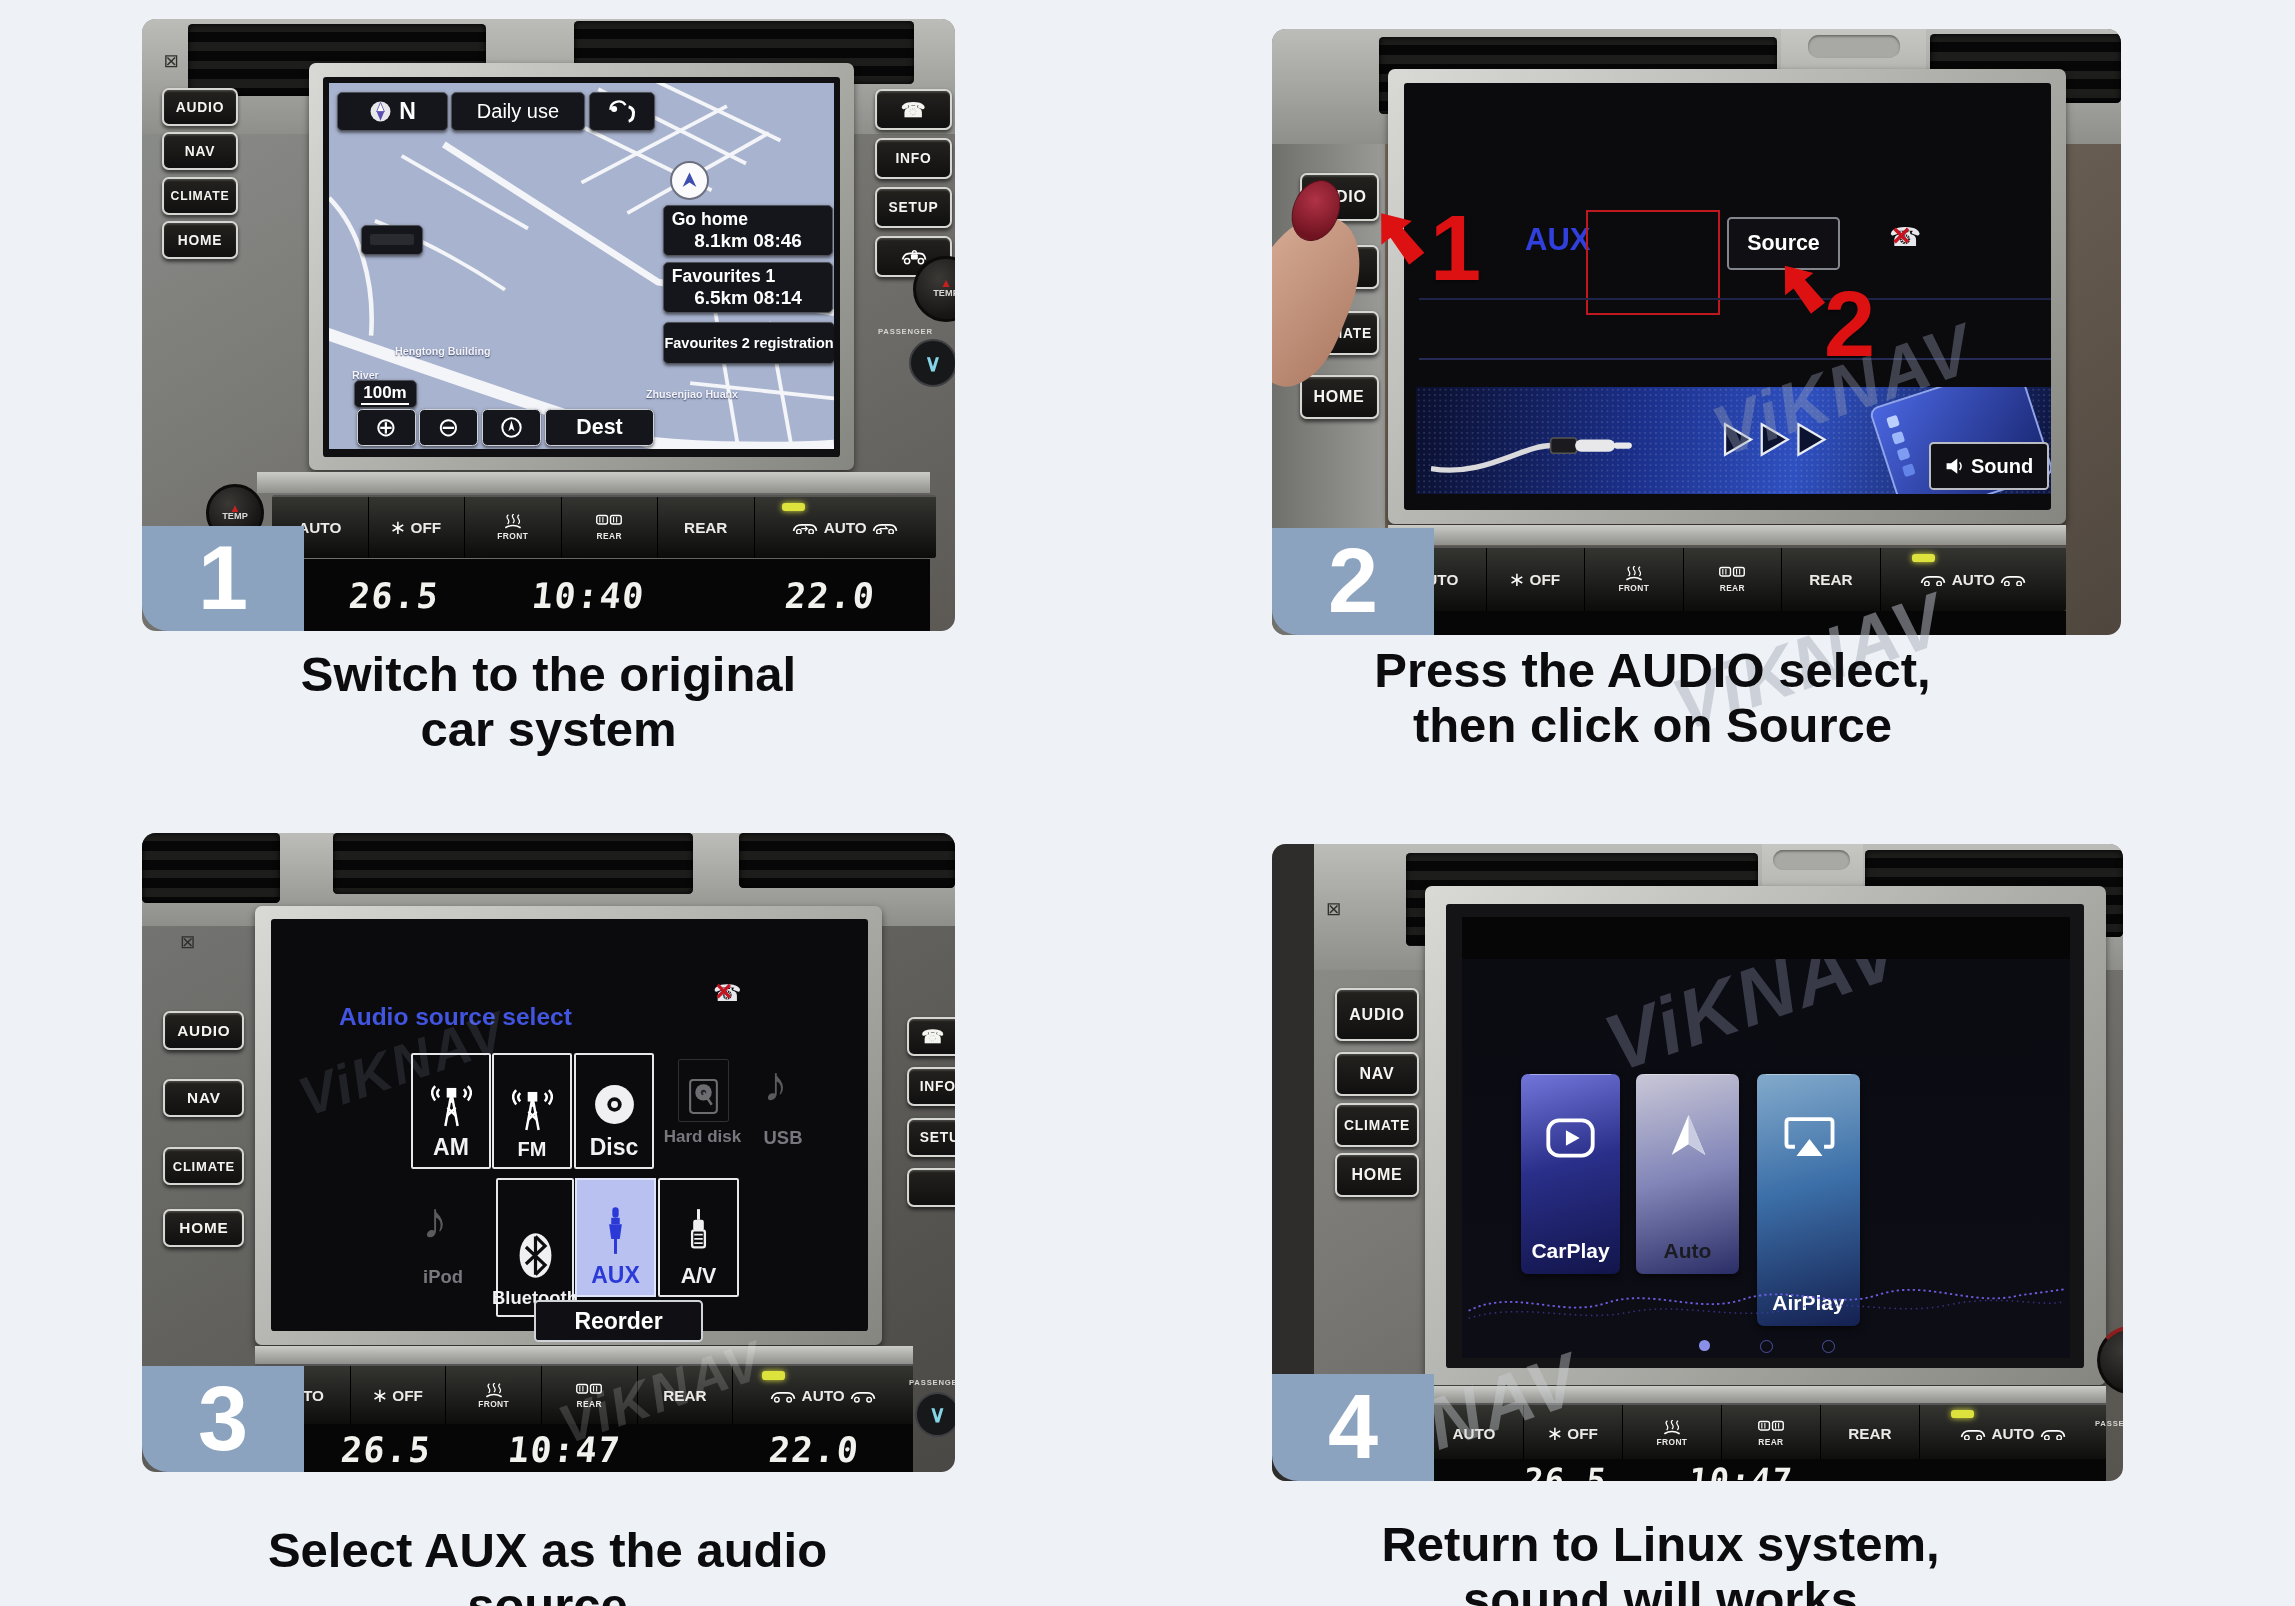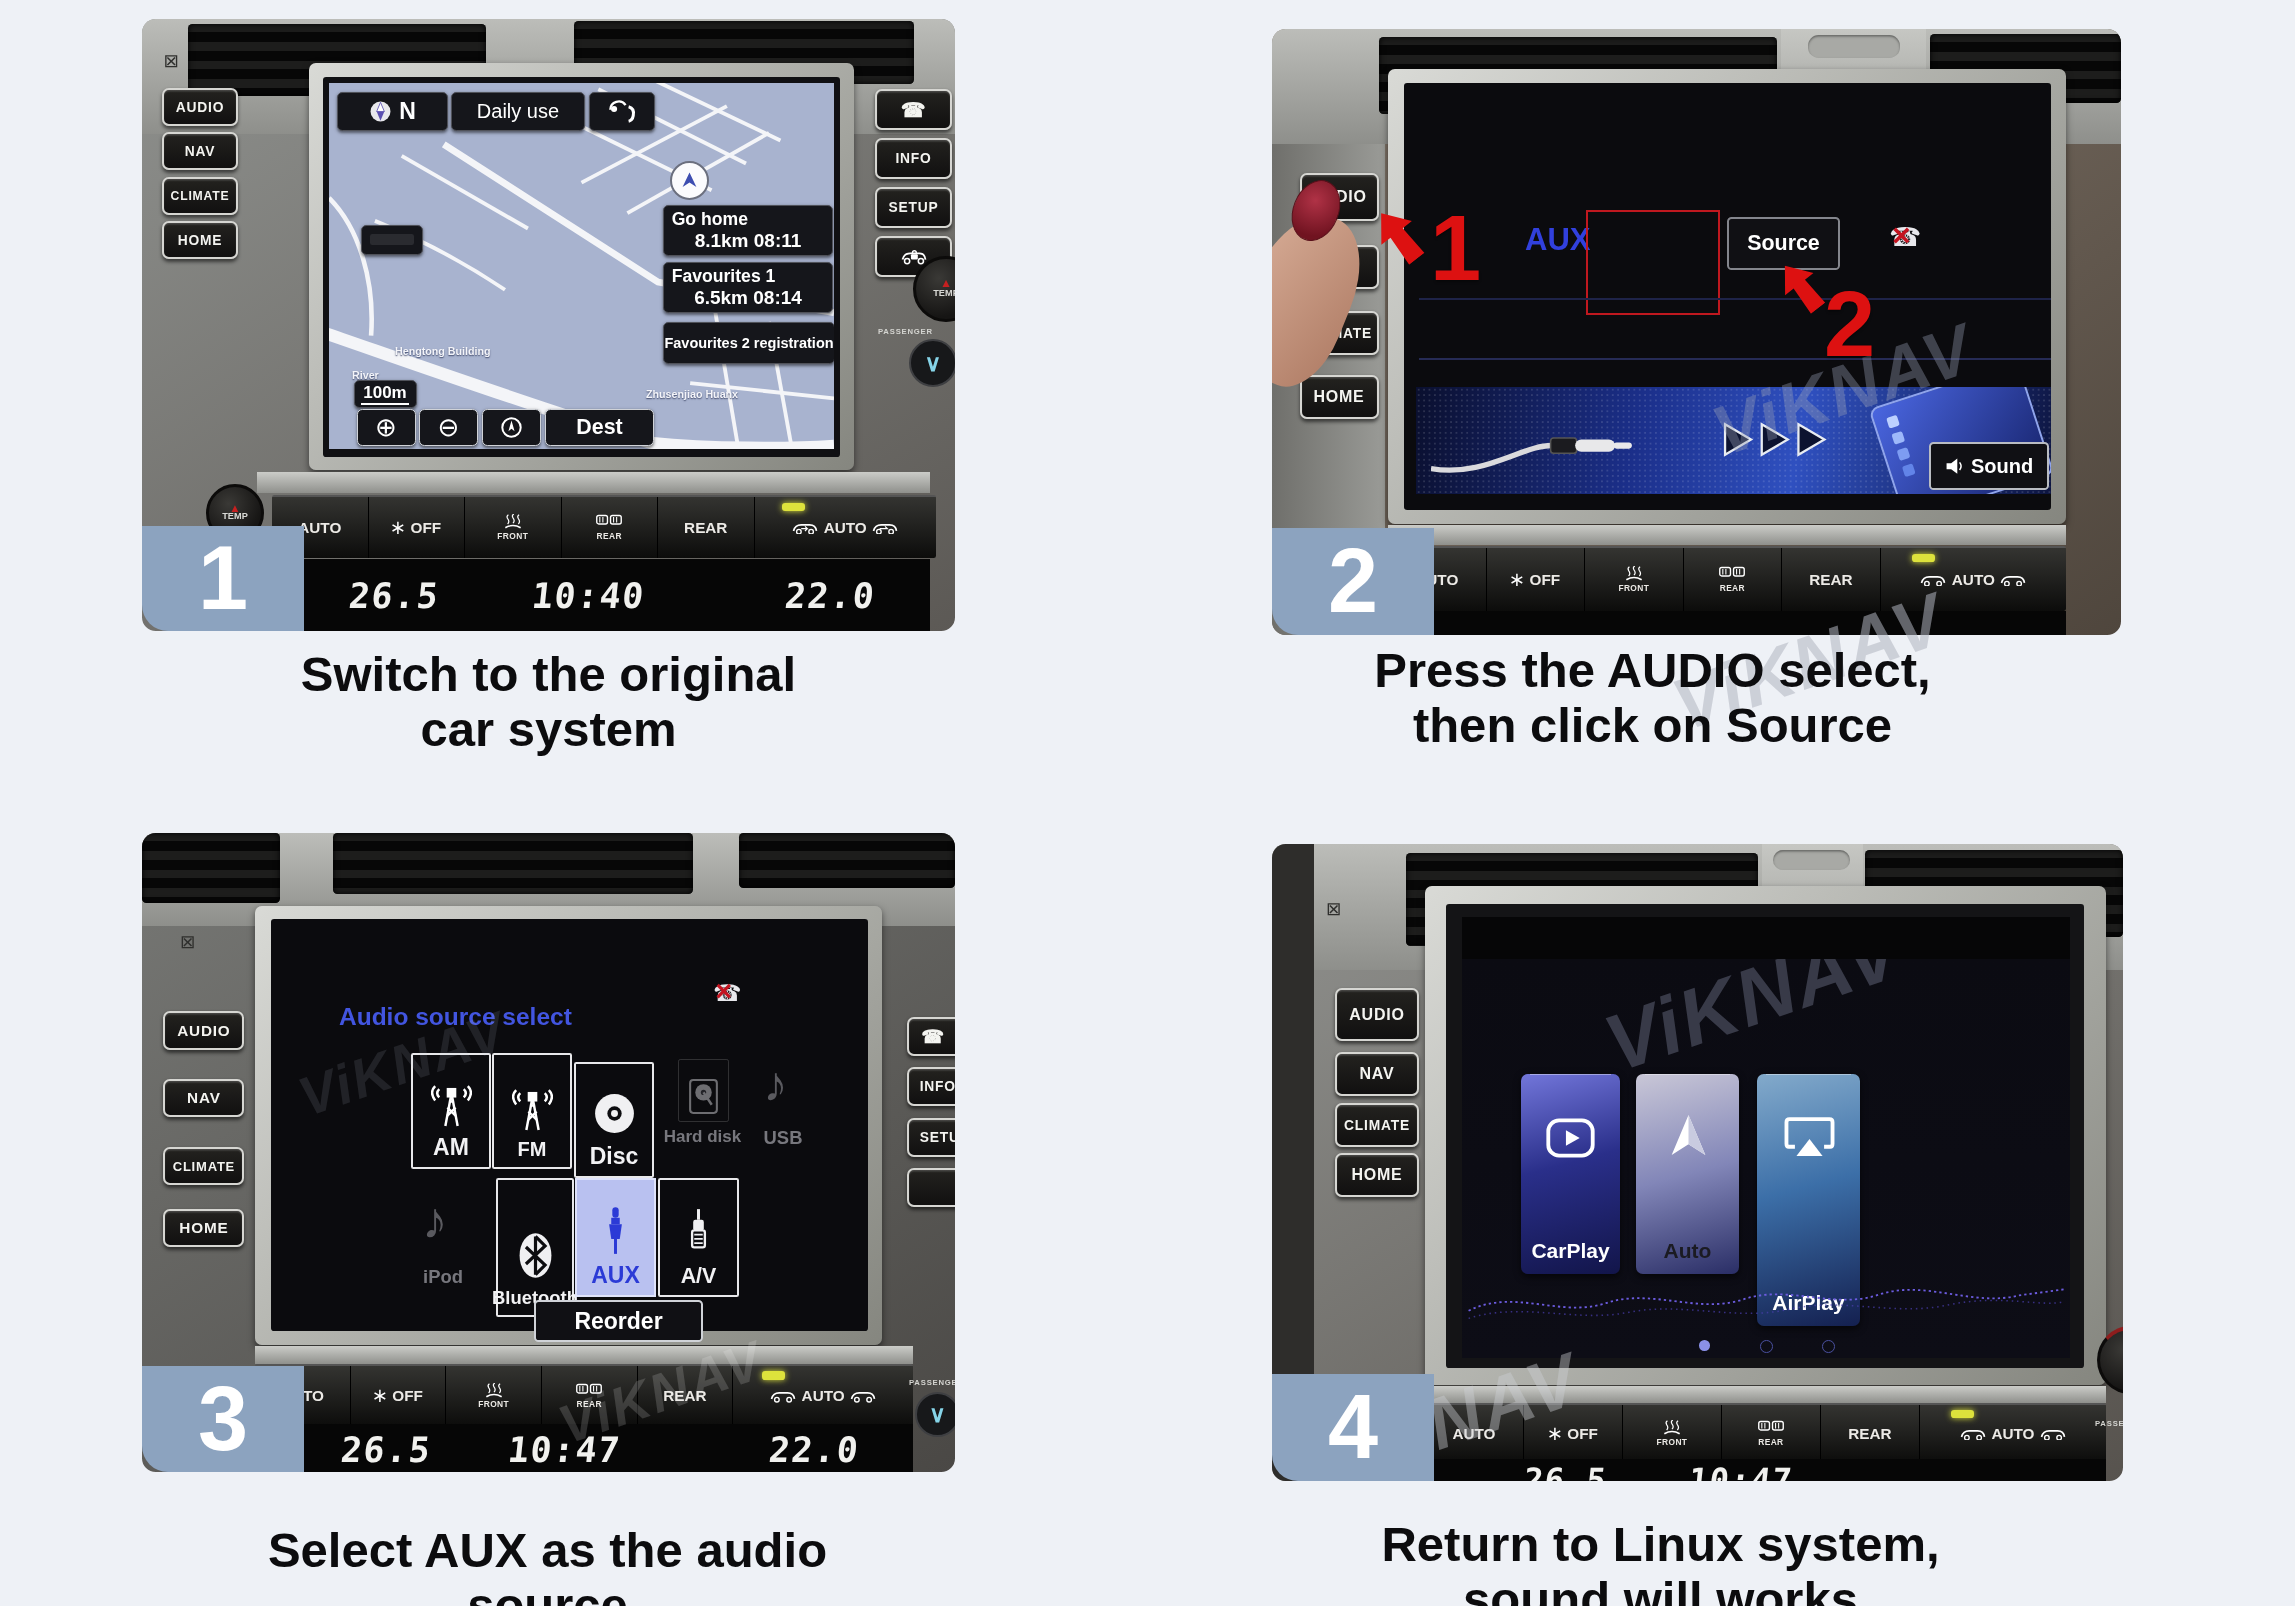--- a/index.html
+++ b/index.html
@@ -159,21 +159,21 @@
         </div>
 
     <div class="ab" style="left:341px;top:78px;width:35px;height:35px;border-radius:50%;background:#fbfbfd;border:2.3px solid #6b6f7e;display:flex;align-items:center;justify-content:center;">
       <svg width="17" height="18.4" viewBox="0 0 22 24">
             <path d="M11,2 L20,21 L11,15 L2,21 Z" fill="#3d4db0"></path>
           </svg>
         </div>
 
     <div class="mapbox" style="left:334px;top:122px;width:170px;height:51px;flex-direction:column;align-items:flex-start;padding:3.1px 7.7px;box-sizing:border-box;">
       <span style="font-size:17.6px;font-weight:bold;">Go home</span>
-      <span style="font-size:19px;font-weight:bold;align-self:center;">8.1km 08:11</span>
+      <span style="font-size:19px;font-weight:bold;align-self:center;">8.1km 08:46</span>
         </div>
     <div class="mapbox" style="left:334px;top:179px;width:170px;height:51px;flex-direction:column;align-items:flex-start;padding:3.1px 7.7px;box-sizing:border-box;">
       <span style="font-size:17.6px;font-weight:bold;">Favourites 1</span>
       <span style="font-size:19px;font-weight:bold;align-self:center;">6.5km 08:14</span>
         </div>
     <div class="mapbox" style="left:334px;top:239px;width:170px;height:40px;font-size:14.5px;font-weight:bold;">
           <span>Favourites 2 registration</span>
         </div>
 
     <div class="maplbl" style="left:66px;top:262px;">Hengtong Building</div>
@@ -480,21 +480,21 @@
           <g stroke="#fff" stroke-width="2.4" fill="none">
             <path d="M14,44 L20,12 L26,44"></path>
             <path d="M16,34 L24,26 M16,26 L24,34 M17.5,20 L22.5,20"></path>
             <rect x="16.5" y="8" width="7" height="7" fill="#fff"></rect>
             <path d="M8,8 q-4,4 0,8 M4,5 q-6,6 0,14"></path>
             <path d="M32,8 q4,4 0,8 M36,5 q6,6 0,14"></path>
           </g>
         </svg>
     <span>FM</span>
       </div>
-  <div class="tile boxed" style="left:432px;top:229px;width:80px;height:116px;font-size:23px;">
+  <div class="tile boxed" style="left:432px;top:220px;width:80px;height:116px;font-size:23px;">
     <svg width="47" height="47" viewBox="0 0 46 46">
           <circle cx="23" cy="23" r="19" fill="#f0f0f2"></circle>
           <circle cx="23" cy="23" r="7" fill="#0d0d10"></circle>
           <circle cx="23" cy="23" r="3.4" fill="#f0f0f2"></circle>
         </svg>
     <span>Disc</span>
       </div>
   <div class="tile faint dim" style="left:536px;top:226px;width:51px;height:63px;">
     <svg width="31" height="37" viewBox="0 0 30 36">
           <rect x="2" y="2" width="26" height="32" rx="3" fill="none" stroke="#cfcfd4" stroke-width="2"></rect>

